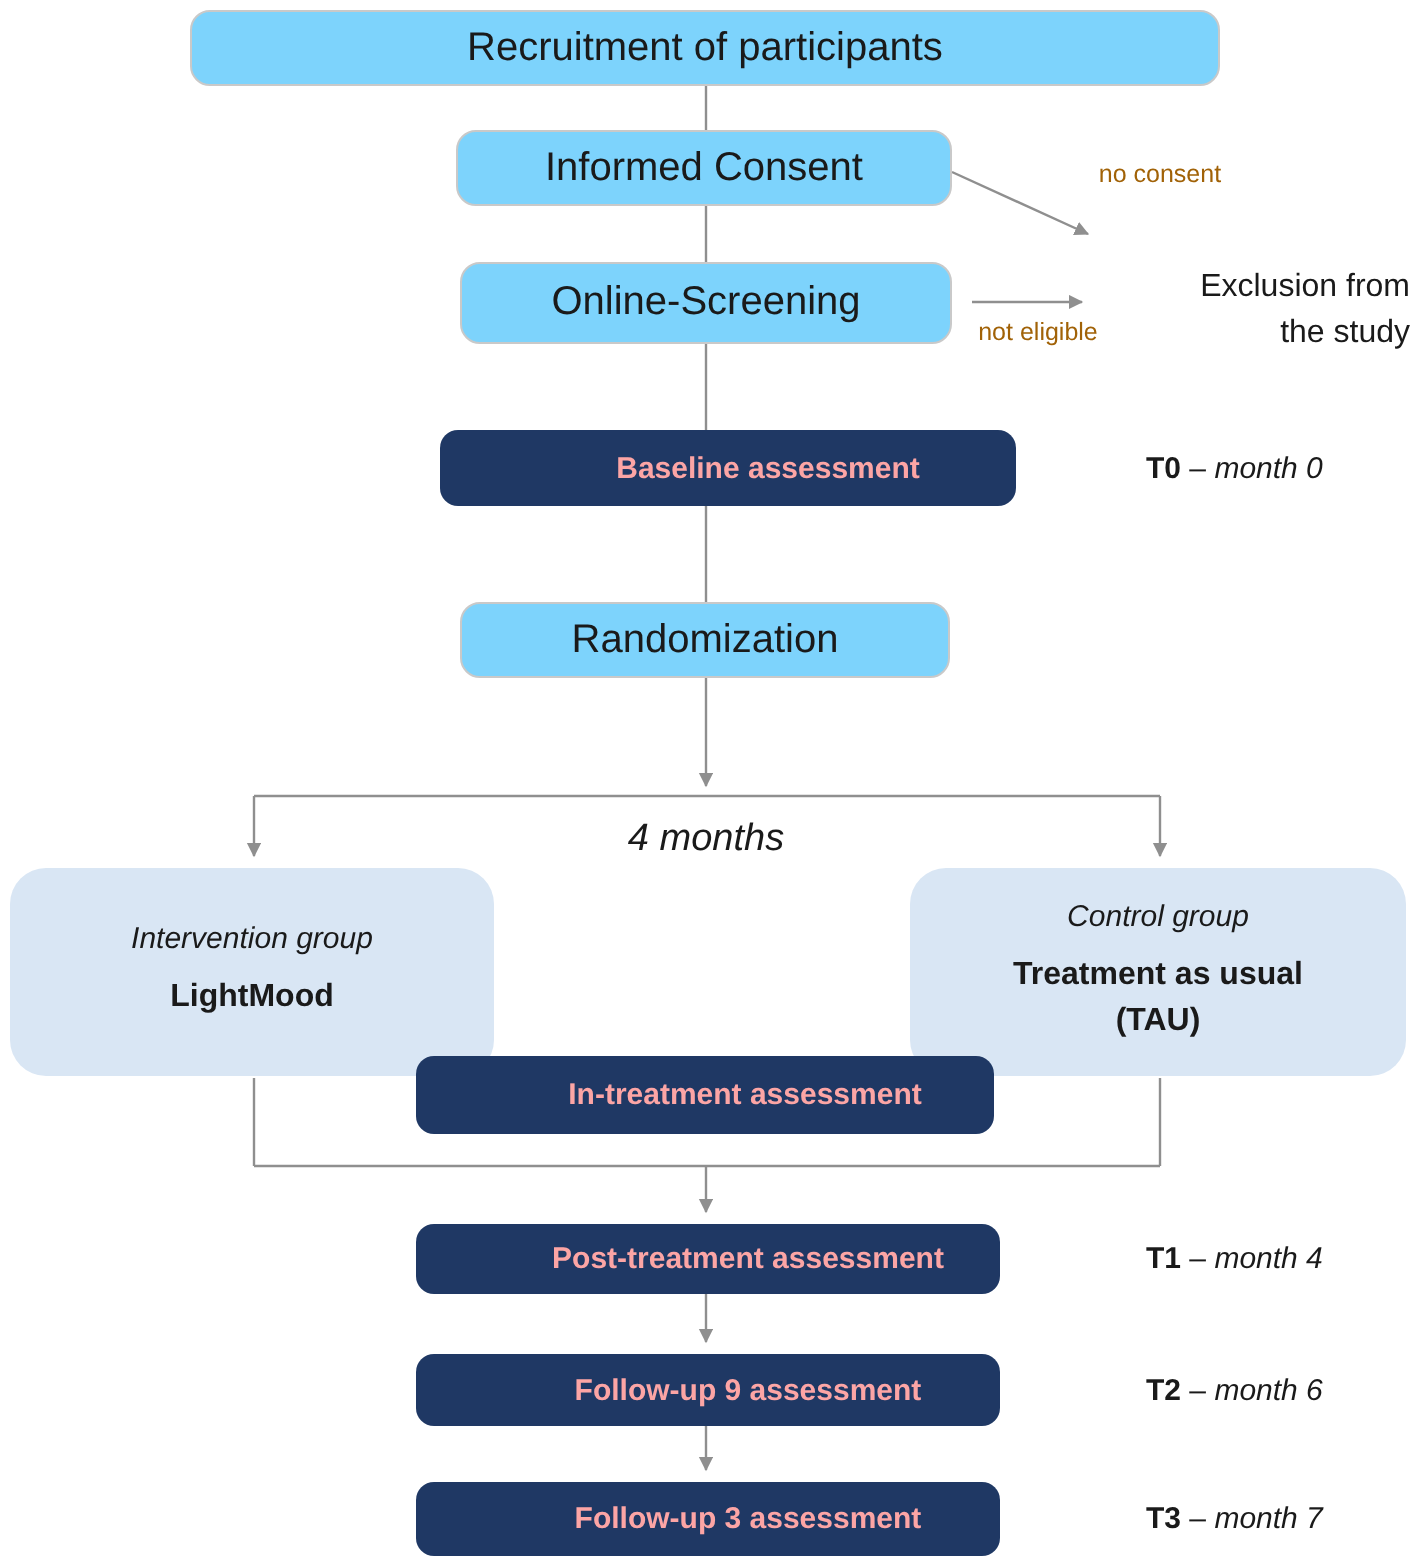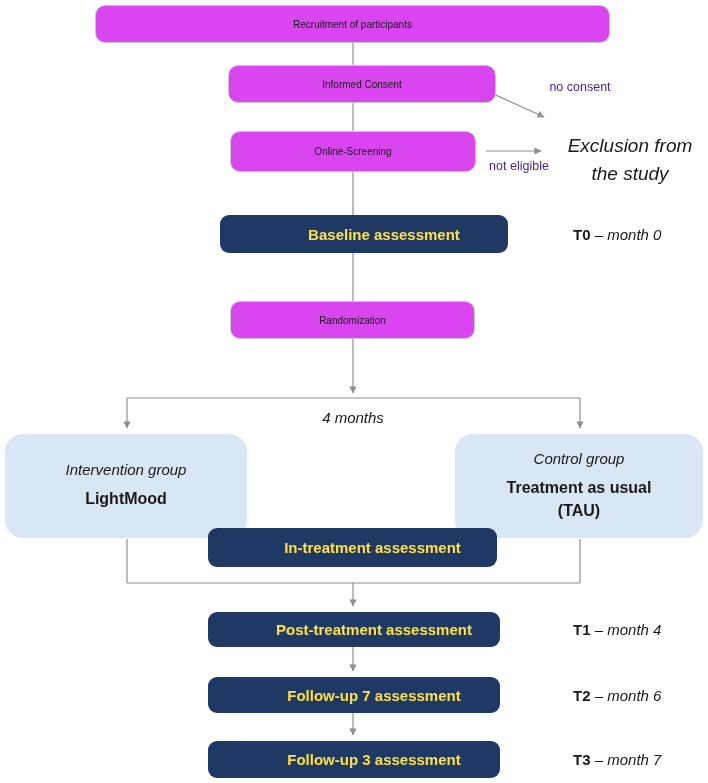--- a/index.html
+++ b/index.html
@@ -3,47 +3,47 @@
 <meta charset="utf-8">
 <style>
   html,body{margin:0;padding:0;background:#ffffff;}
   #canvas{
     position:relative;width:708px;height:783px;background:#ffffff;overflow:hidden;
     font-family:"Liberation Sans","DejaVu Sans",sans-serif;color:#1a1a1a;
   }
   .abs{position:absolute;box-sizing:border-box;}
   svg.wires{position:absolute;left:0;top:0;z-index:1;pointer-events:none;}
   .white-box{
-    background:#d946ef;border:1px solid #c9c9c9;border-radius:10px;
+    background:#7dd3fc;border:1px solid #c9c9c9;border-radius:10px;
     display:flex;align-items:center;justify-content:center;
-    font-size:10px;z-index:2;
+    font-size:20px;z-index:2;
   }
   .navy-box{
-    background:#1f3864;border-radius:9px;color:#fde047;font-weight:bold;
+    background:#1f3864;border-radius:9px;color:#fca5a5;font-weight:bold;
     display:flex;align-items:center;justify-content:center;
     font-size:15px;z-index:3;padding-left:40px;
   }
   .group-box{
     background:#d9e6f4;border-radius:18px;z-index:0;
     display:flex;flex-direction:column;align-items:center;justify-content:center;
     text-align:center;
   }
   .group-title{font-style:italic;font-size:15px;margin-bottom:9px;}
   .group-name{font-weight:bold;font-size:16px;white-space:pre-line;line-height:1.45;}
   .tp-label{
     display:flex;align-items:center;font-size:15px;z-index:2;white-space:pre;
   }
   .tp-code{font-weight:bold;margin-left:30px;}
   .tp-month{font-style:italic;}
-  .small-note{font-size:12.5px;color:#4c1d95;z-index:2;text-align:center;}
+  .small-note{font-size:12.5px;color:#a16207;z-index:2;text-align:center;}
   .exclusion{
-    font-style:italic;font-size:19px;line-height:1.45;text-align:center;
+    font-size:16px;line-height:1.45;text-align:right;
     white-space:pre-line;z-index:2;
   }
-  .duration{font-style:italic;font-size:15px;text-align:center;z-index:2;}
+  .duration{font-style:italic;font-size:19px;text-align:center;z-index:2;}
 </style>
 </head>
 <body>
 
 <div id="canvas">
 
   <svg class="wires" width="708" height="783" viewBox="0 0 708 783">
     <defs>
       <marker id="arrow" markerWidth="8" markerHeight="8" refX="5.5" refY="3" orient="auto">
         <path d="M0,0 L6,3 L0,6 z" fill="#8f8f8f"></path>
@@ -75,33 +75,33 @@
 (TAU)</div>
   </div>
 
   <div class="abs group-box" style="left:5px;top:434px;width:242px;height:104px;">
     <div class="group-title">Intervention group</div>
     <div class="group-name">LightMood</div>
   </div>
 
   <div class="abs white-box" style="left:95px;top:5px;width:515px;height:38px;">Recruitment of participants</div>
 
-  <div class="abs white-box" style="left:228px;top:65px;width:268px;height:38px;">Informed Consent</div>
+  <div class="abs white-box" style="left:228px;top:65px;width:248px;height:38px;">Informed Consent</div>
 
   <div class="abs white-box" style="left:230px;top:301px;width:245px;height:38px;">Randomization</div>
 
   <div class="abs white-box" style="left:230px;top:131px;width:246px;height:41px;">Online-Screening</div>
 
   <div class="abs navy-box" style="left:220px;top:215px;width:288px;height:38px;">Baseline assessment</div>
 
   <div class="abs navy-box" style="left:208px;top:528px;width:289px;height:39px;">In-treatment assessment</div>
 
   <div class="abs navy-box" style="left:208px;top:612px;width:292px;height:35px;">Post-treatment assessment</div>
 
-  <div class="abs navy-box" style="left:208px;top:677px;width:292px;height:36px;">Follow-up 7 assessment</div>
+  <div class="abs navy-box" style="left:208px;top:677px;width:292px;height:36px;">Follow-up 9 assessment</div>
 
   <div class="abs navy-box" style="left:208px;top:741px;width:292px;height:37px;">Follow-up 3 assessment</div>
 
   <div class="abs tp-label" style="left:543px;top:215px;height:38px;">
     <span class="tp-code">T0</span><span> – </span><span class="tp-month">month 0</span>
   </div>
 
   <div class="abs tp-label" style="left:543px;top:612px;height:35px;justify-content:space-between;">
     <span class="tp-code">T1</span><span> – </span><span class="tp-month">month 4</span>
   </div>

